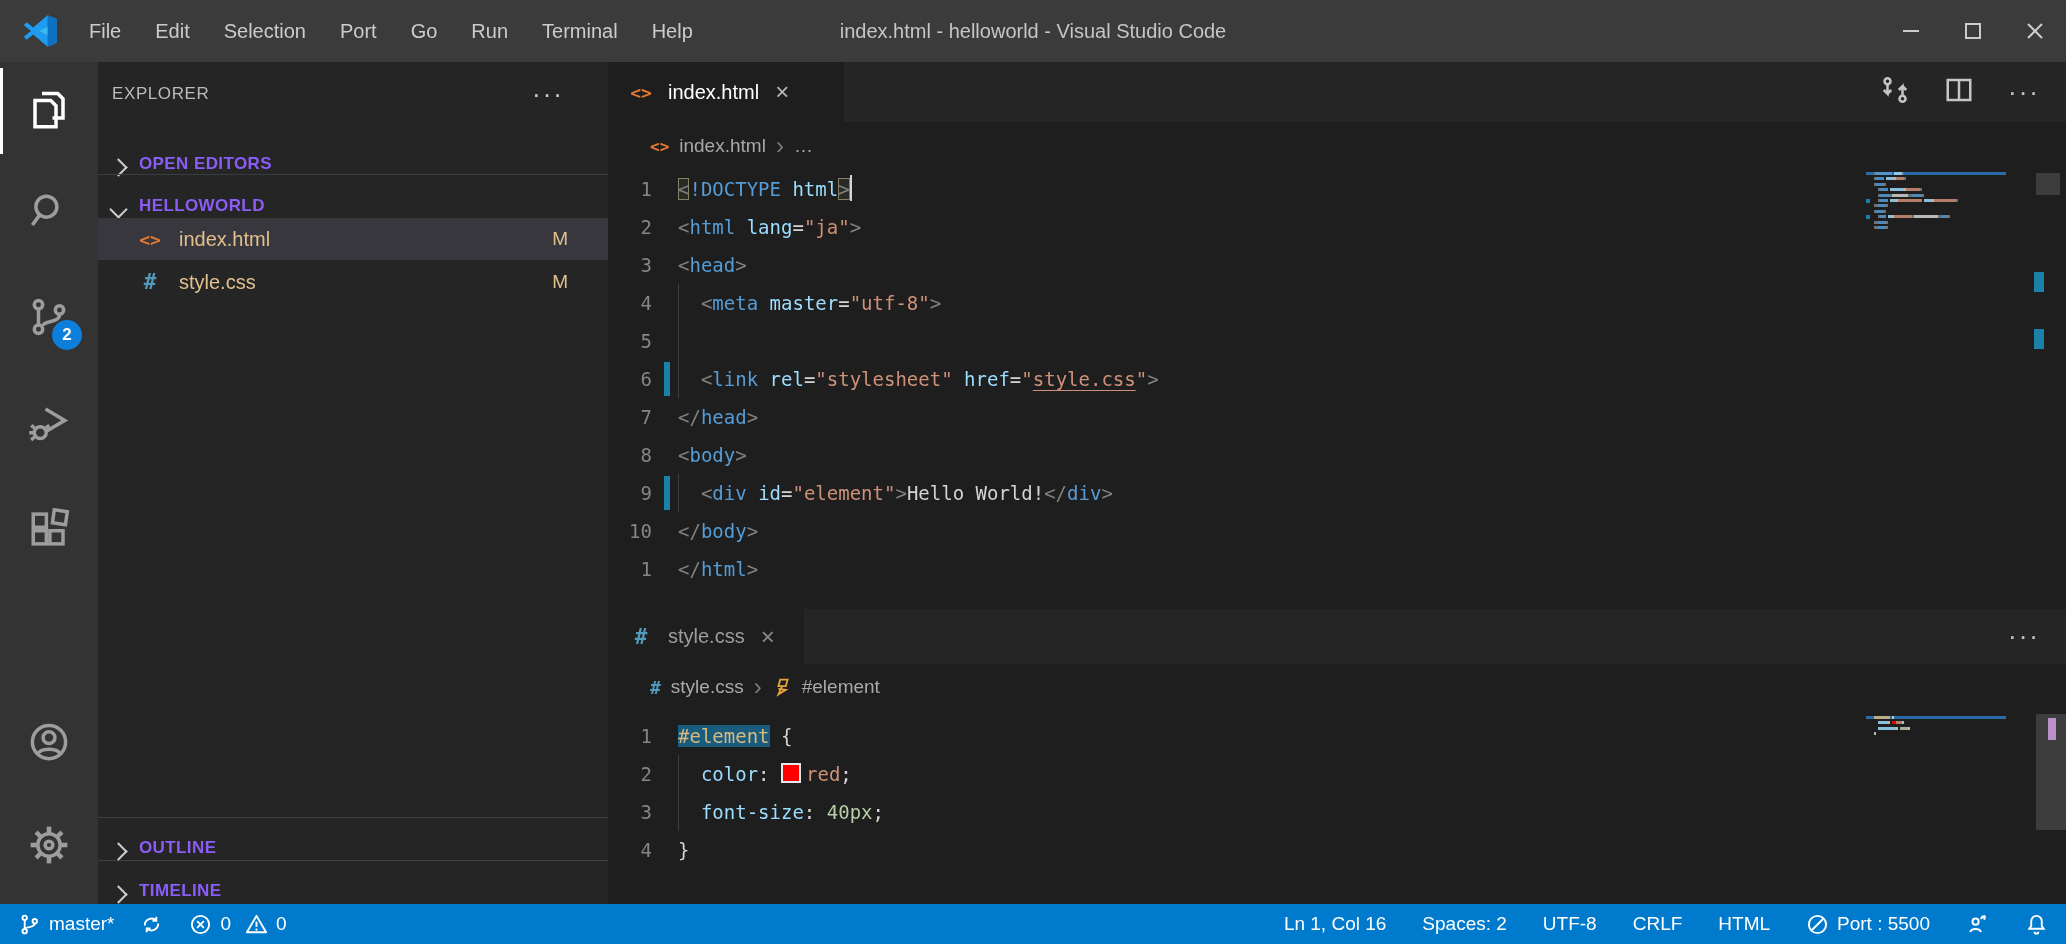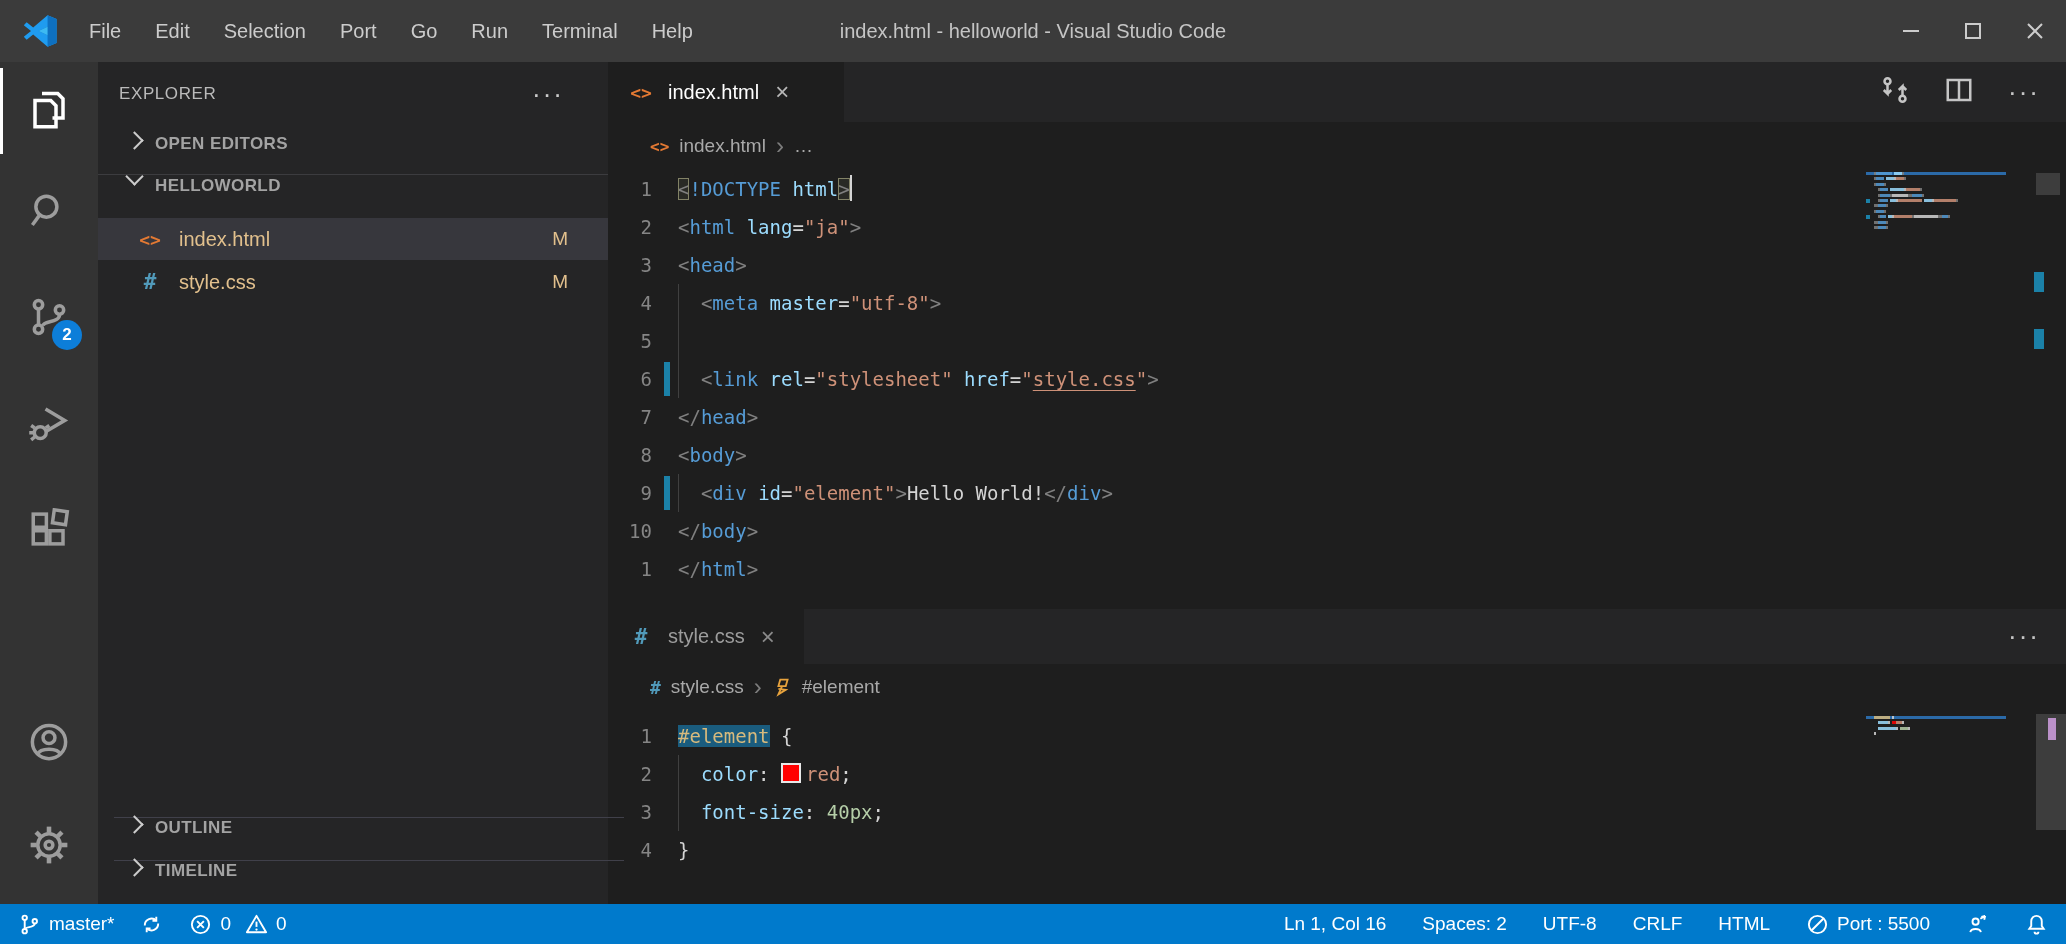--- a/index.html
+++ b/index.html
@@ -16,24 +16,24 @@
   
   .activitybar{position:absolute;left:0;top:62px;width:98px;bottom:40px;background:#333333;}
   .act-item{position:absolute;left:0;width:98px;height:86px;display:flex;align-items:center;justify-content:center;}
   .act-item svg{width:42px;height:42px;}
   .act-indicator{position:absolute;left:0;top:0;width:3px;height:100%;background:#ffffff;}
   .act-badge{position:absolute;right:16px;bottom:10px;width:30px;height:30px;border-radius:50%;
              background:#0d7ed9;color:#fff;font-size:17px;font-weight:bold;display:flex;align-items:center;justify-content:center;}
   
   .sidebar{position:absolute;left:98px;top:62px;width:510px;bottom:40px;background:#252526;}
   .sb-header{position:absolute;left:0;top:14px;height:36px;width:100%;display:flex;align-items:center;}
-  .sb-title{margin-left:21px;font-size:17px;letter-spacing:.6px;color:#bbbbbb;}
+  .sb-title{margin-left:14px;font-size:17px;letter-spacing:.6px;color:#bbbbbb;}
   .sb-actions{position:absolute;right:44px;top:0;font-size:26px;color:#cccccc;line-height:36px;letter-spacing:2px;}
-  .sb-section{position:absolute;left:16px;width:100%;height:40px;display:flex;align-items:flex-start;font-weight:bold;
-              font-size:17px;color:#a3a3a3;letter-spacing:.4px;}
+  .sb-section{position:absolute;left:0;width:100%;height:40px;display:flex;align-items:flex-end;font-weight:bold;
+              font-size:17px;color:#8b5cf6;letter-spacing:.4px;}
   .chev{width:11px;height:11px;border-right:2px solid #cccccc;border-bottom:2px solid #cccccc;
         display:inline-block;margin:0 14px 0 14px;flex:0 0 auto;}
   .chev.right{transform:rotate(-45deg);}
   .chev.down{transform:rotate(45deg);margin-top:-6px;}
   .sb-row{position:absolute;left:0;width:100%;height:42px;display:flex;align-items:center;font-size:20px;color:#e2c08d;}
   .sb-row.selected{background:#37373d;}
   .file-icon{margin-left:37px;margin-right:14px;width:30px;text-align:center;flex:0 0 auto;
              font-family:"DejaVu Sans Mono",monospace;font-weight:bold;font-size:18px;}
   .file-icon.html{color:#e37933;}
   .file-icon.css{color:#519aba;font-size:21px;}

